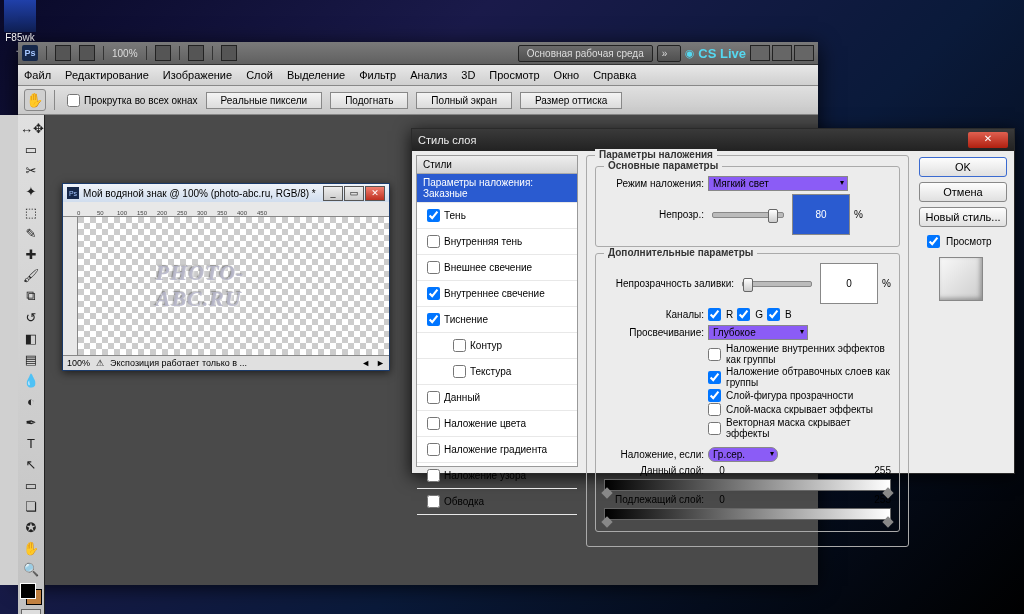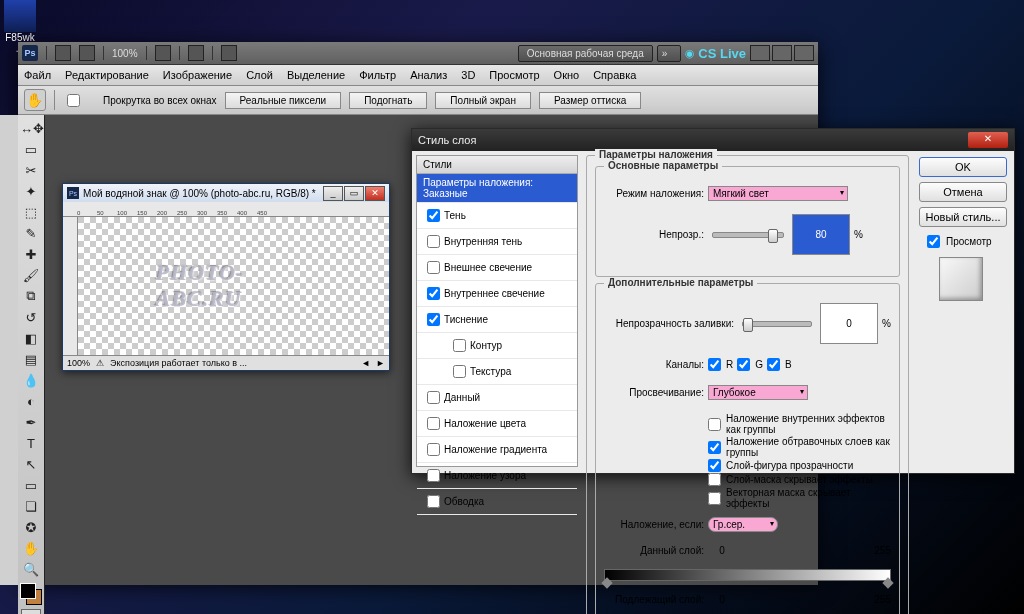--- a/index.html
+++ b/index.html
@@ -13,21 +13,21 @@
   .zoom-sel{color:#ddd;font-size:10px;}
   .mini-ico{width:14px;height:14px;background:#555;border:1px solid #222;}
   .ps-top-right{margin-left:auto;display:flex;gap:4px;align-items:center;}
   .workspace-btn{background:linear-gradient(#6a6a6a,#505050);border:1px solid #222;color:#ddd;padding:2px 8px;font-size:10px;border-radius:2px;}
   .cslive{color:#55d8f0;font-size:13px;font-weight:bold;}
   .winctl{display:flex;gap:2px;}
   .winctl span{width:18px;height:14px;border:1px solid #222;background:#666;display:inline-block;}
   .ps-menu{height:20px;background:linear-gradient(#e8e8e8,#cfcfcf);display:flex;align-items:center;padding:0 6px;gap:14px;font-size:11px;color:#000;border-bottom:1px solid #888;}
   .ps-options{height:28px;background:linear-gradient(#e0e0e0,#c8c8c8);display:flex;align-items:center;padding:0 6px;gap:8px;border-bottom:1px solid #888;}
   .hand-ico{width:20px;height:20px;border:1px solid #888;background:#d0d0d0;border-radius:3px;display:flex;align-items:center;justify-content:center;font-size:14px;}
-  .opt-check{display:flex;align-items:center;gap:20px;font-size:10px;}
+  .opt-check{display:flex;align-items:center;gap:1px;font-size:10px;}
   .opt-btn{background:linear-gradient(#f4f4f4,#dcdcdc);border:1px solid #888;border-radius:0;padding:2px 14px;font-size:10px;}
   .ps-body{position:relative;height:470px;background:#4a4a4a;}
   .toolbar{position:absolute;left:0;top:0;width:26px;background:linear-gradient(#e0e0e0,#c0c0c0);border-right:1px solid #222;padding:2px 0;}
   .tool{width:22px;height:20px;margin:1px auto;display:flex;align-items:center;justify-content:center;font-size:13px;color:#222;}
   .tool.dbl{display:flex;justify-content:space-around;}
   .swatches{width:22px;height:22px;margin:4px auto;position:relative;}
   .sw-bg{position:absolute;right:0;bottom:0;width:14px;height:14px;background:#c08040;border:1px solid #000;}
   .sw-fg{position:absolute;left:0;top:0;width:14px;height:14px;background:#000;border:1px solid #fff;}
   .qm{width:18px;height:12px;margin:2px auto;border:1px solid #666;background:#ddd;}
   .left-dock{position:absolute;left:-18px;top:0;width:18px;height:470px;background:#d0d0d0;border-right:1px solid #888;}
@@ -53,23 +53,23 @@
   .dlg-body{display:flex;height:320px;}
   .dlg-left{width:160px;border:1px solid #999;margin:4px;background:#fff;}
   .dlg-left-hdr{background:linear-gradient(#eee,#d4d4d4);padding:3px 6px;font-size:10px;border-bottom:1px solid #aaa;}
   .style-row{display:flex;align-items:center;padding:3px 6px;font-size:10px;border-bottom:1px solid #e8e8e8;}
   .style-row.selected{background:#2a5bd0;color:#fff;}
   .style-row.indent{padding-left:32px;}
   .style-row input{margin-right:4px;}
   .dlg-mid{flex:1;margin:4px;position:relative;}
   .fieldset{border:1px solid #aaa;border-radius:3px;margin-bottom:6px;padding:6px 8px 8px 8px;position:relative;}
   .fieldset>.legend{position:absolute;top:-7px;left:8px;background:#ececec;padding:0 4px;font-size:10px;font-weight:bold;color:#333;}
-  .fld-row{display:flex;align-items:center;font-size:10px;margin:13px 0;gap:4px;}
+  .fld-row{display:flex;align-items:center;font-size:10px;margin:3px 0;gap:4px;}
   .fld-row .lbl{width:100px;text-align:right;color:#000;}
-  .sel{border:1px solid #888;background:#f9a8d4;padding:1px 14px 1px 4px;font-size:10px;position:relative;min-width:80px;}
+  .sel{border:1px solid #888;background:#8b5cf6;padding:1px 14px 1px 4px;font-size:10px;position:relative;min-width:80px;}
   .sel::after{content:"▾";position:absolute;right:3px;top:1px;font-size:8px;}
   .slider{flex:1;height:4px;background:#bbb;border:1px solid #888;border-radius:2px;position:relative;margin:0 4px;max-width:70px;}
   .slider .thumb{position:absolute;top:-4px;width:8px;height:12px;background:linear-gradient(#fff,#ccc);border:1px solid #666;border-radius:2px;}
   .numbox{width:28px;border:1px solid #888;background:#fff;text-align:center;font-size:10px;padding:14px;}
   .numbox.hl{background:#2a5bd0;color:#fff;}
   .chline{display:flex;align-items:center;font-size:10px;gap:3px;margin:1px 0;}
   .chline input{margin:0 2px 0 0;}
   .gradbar{height:10px;background:linear-gradient(to right,#000,#fff);border:1px solid #666;margin:3px 0;position:relative;}
   .gradbar .stop{position:absolute;top:9px;width:8px;height:8px;background:#888;transform:rotate(45deg);}
   .dlg-right{width:95px;padding:6px 6px 0 0;}

